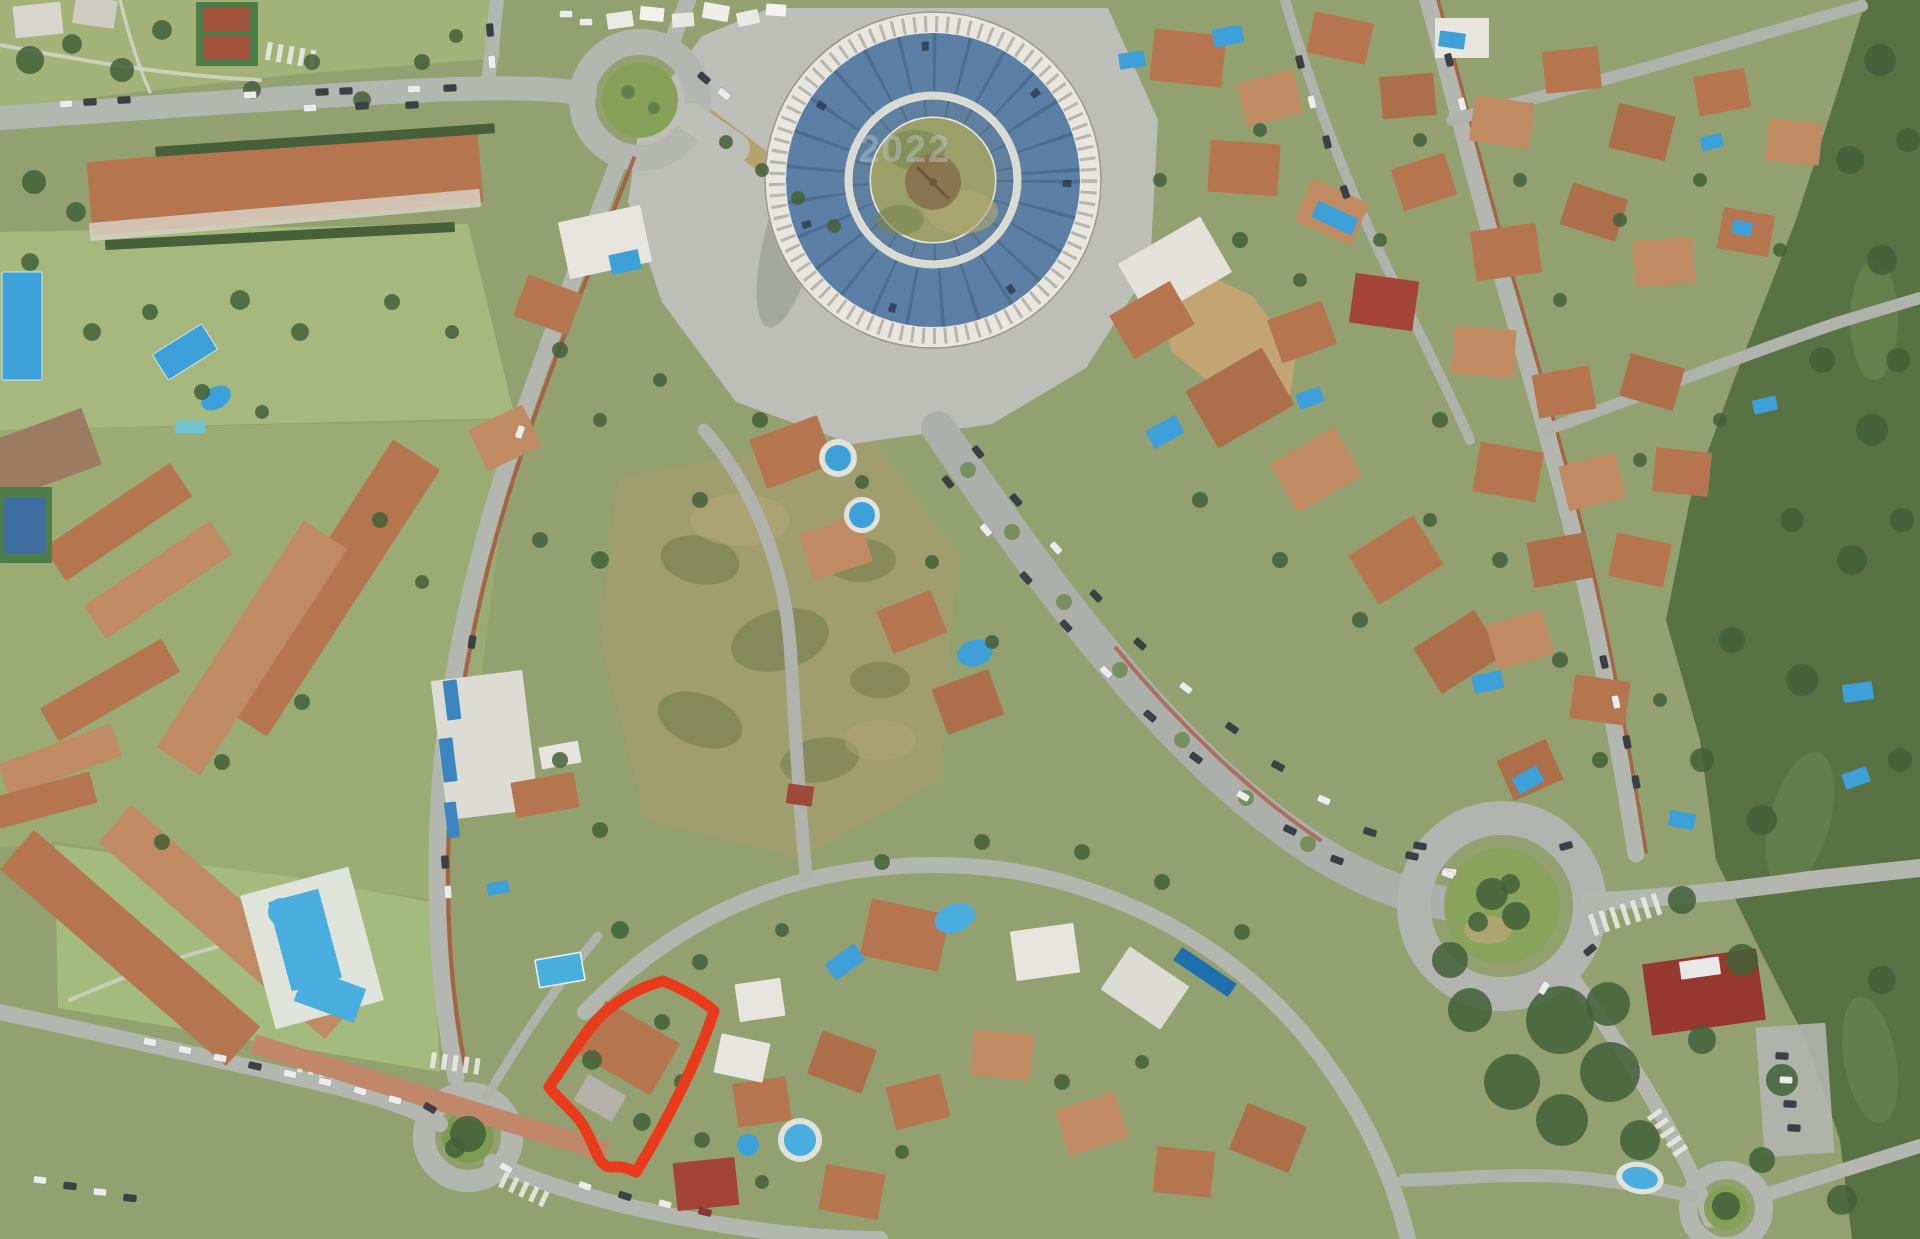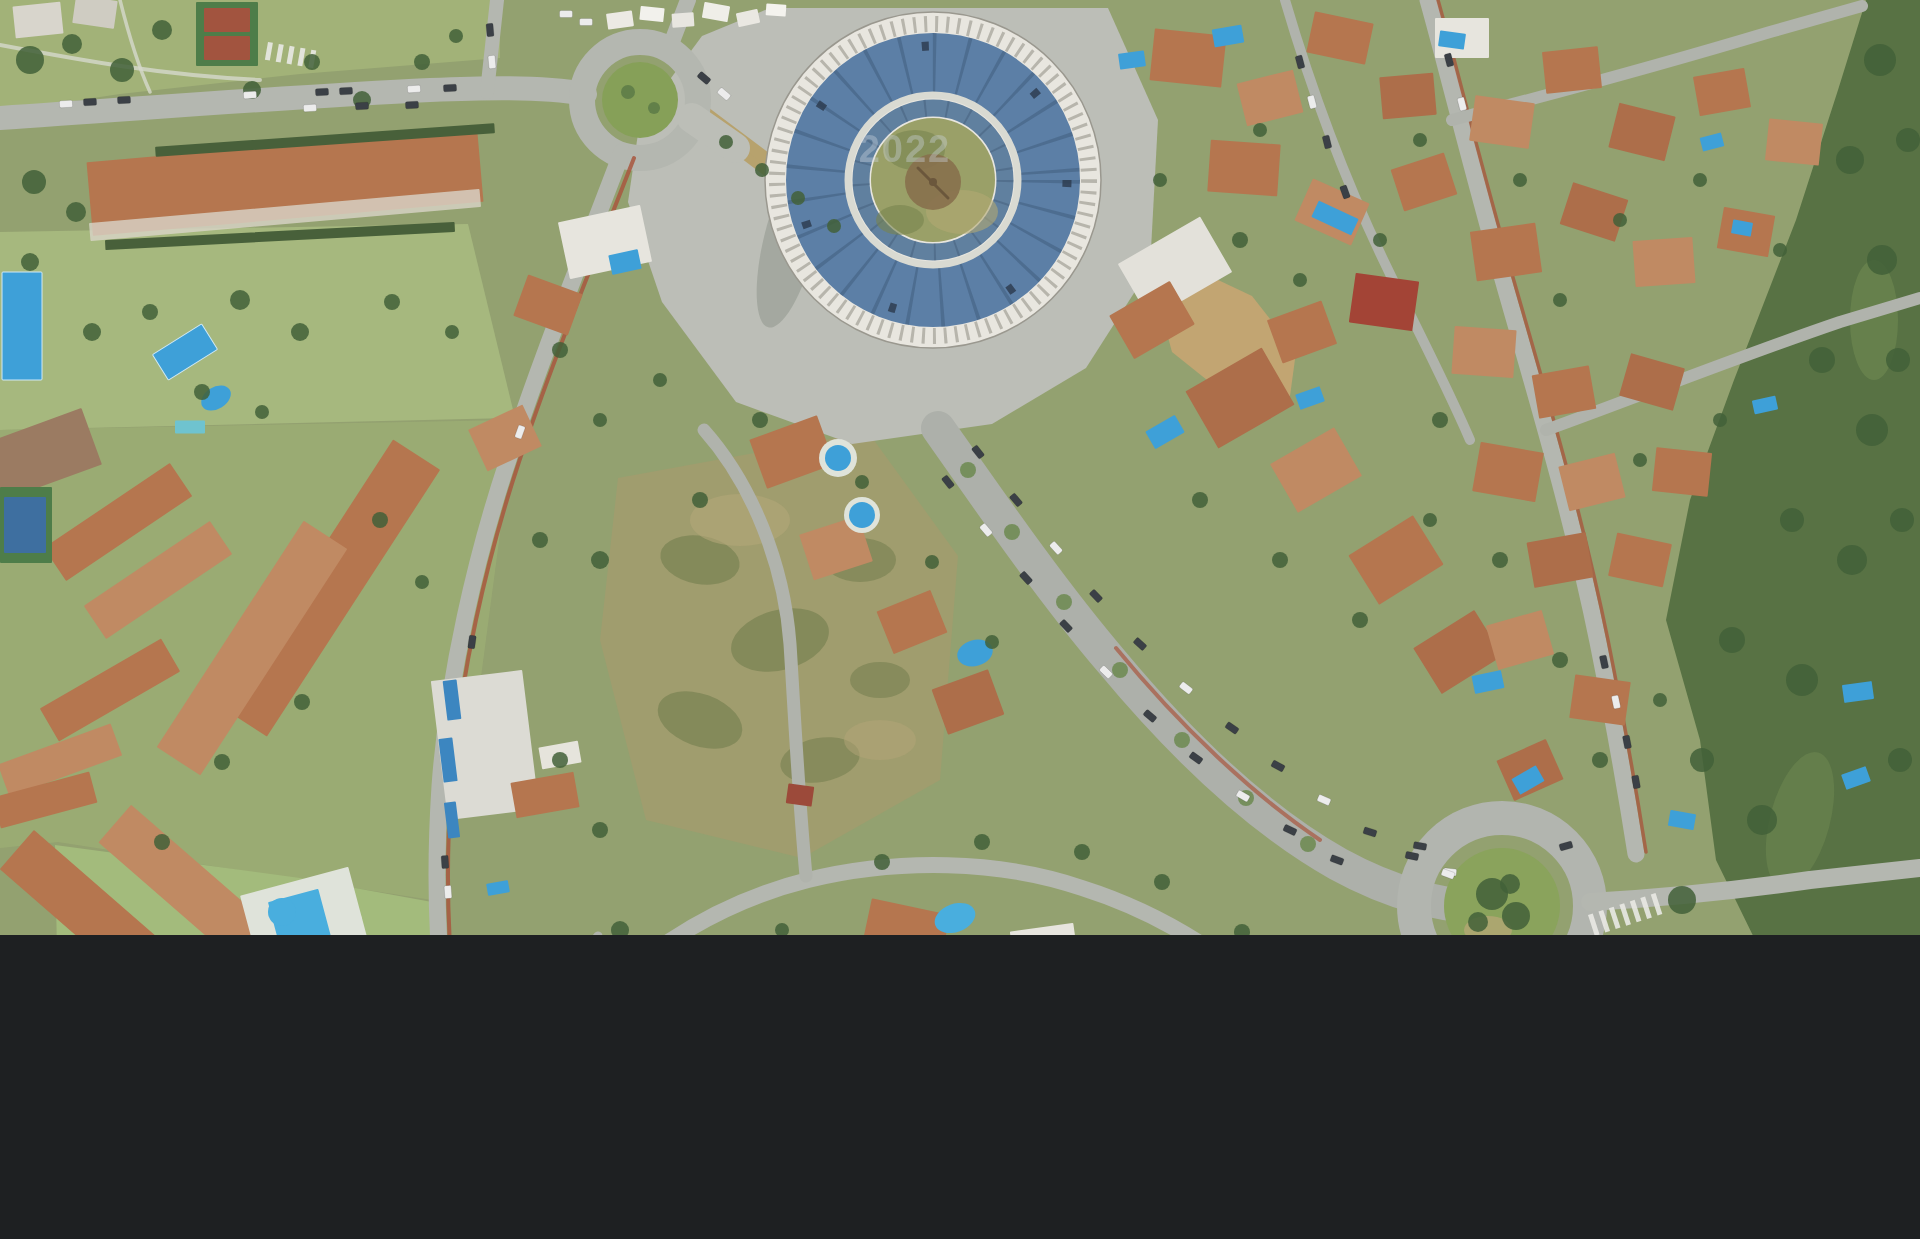--- a/index.html
+++ b/index.html
@@ -1,16 +1,16 @@
 <!DOCTYPE html>
 <html><head>
 <meta charset="utf-8">
 <style>
   html,body{margin:0;padding:0;background:#1e2022;}
-  .stage{position:relative;width:1920px;height:935px;overflow:hidden;background:#737373;}
+  .stage{position:relative;width:1920px;height:1239px;overflow:hidden;background:#737373;}
   svg{position:absolute;inset:0;display:block;}
   svg text{font-family:"Liberation Sans", sans-serif;font-weight:bold;letter-spacing:2px;}
 </style>
 </head>
 <body>
 
 <div class="stage">
   <svg id="map" xmlns="http://www.w3.org/2000/svg" viewBox="0 0 1920 1239" width="1920" height="1239" style="background: rgb(147, 161, 112);">
       <g>
         <polygon points="0,0 500,0 500,58 300,74 120,94 0,112" fill="#a2b278"></polygon>

